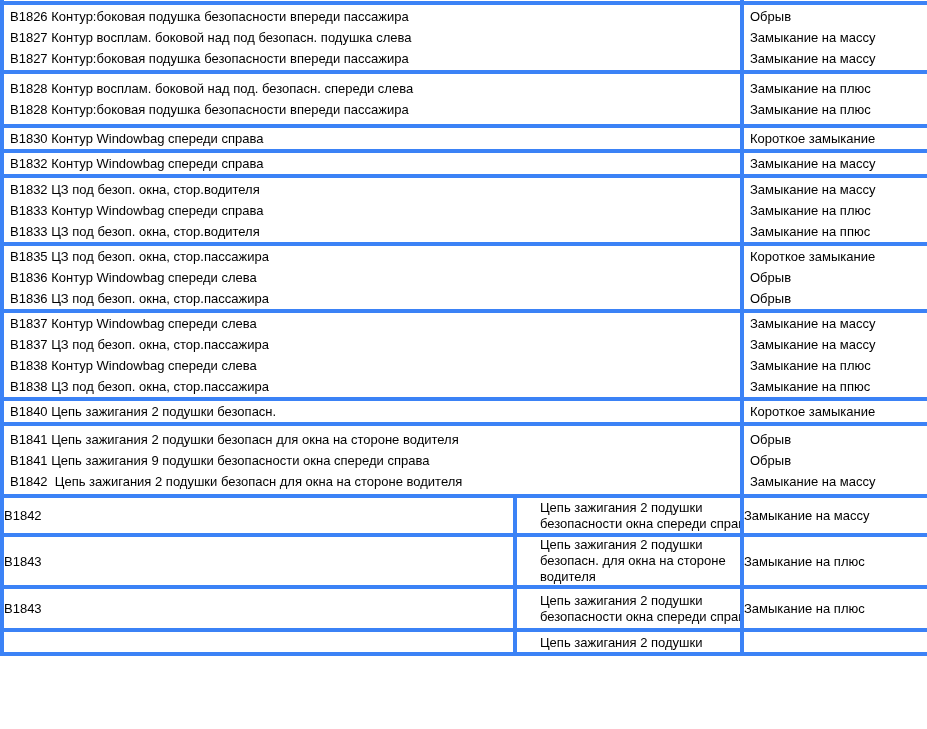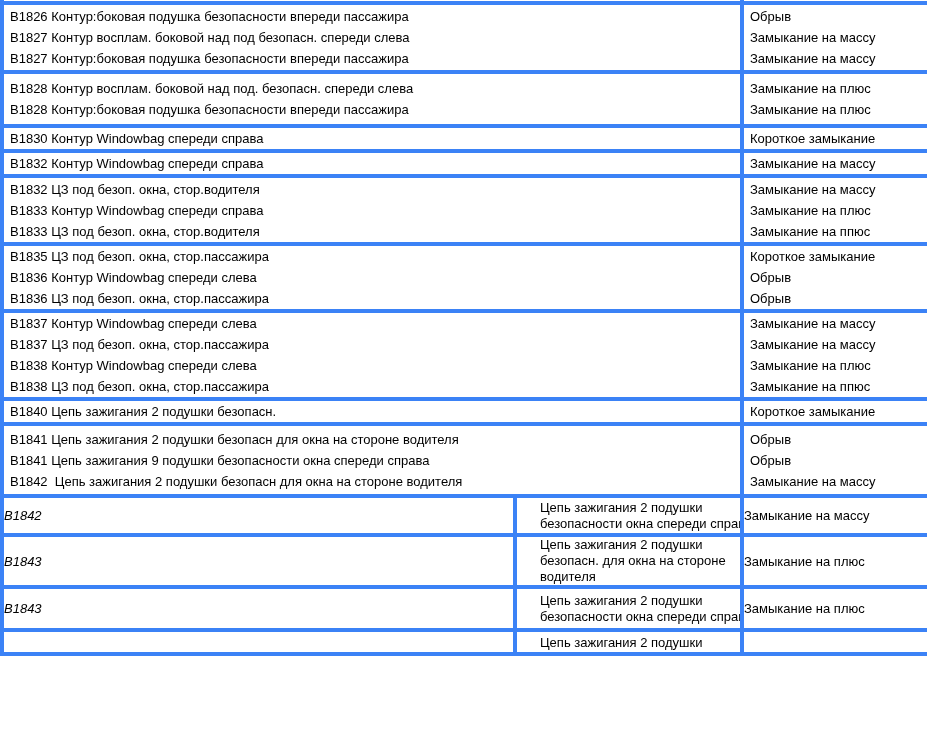--- a/index.html
+++ b/index.html
@@ -21,21 +21,21 @@
   col.c2 { width: 227px; }
   col.c3 { width: 187px; }
   .line {
     line-height: 21px; padding-left: 6px;
     white-space: pre; overflow: hidden;
   }
   td.m .wline {
     line-height: 16px; padding-left: 23px;
     white-space: pre; overflow: hidden;
   }
-  td.c { padding-left: 6px; font-style: italic; }
+  td.c { padding-left: 6px; }
   td.fs { padding-left: 6px; }
   tr.partial td { border-top: none; }
   tr.cutrow td { vertical-align: top; }
   tr.cutrow td.m { padding-top: 3px; }
 </style>
 </head>
 <body>
 
 <div class="viewport">
   <table class="dtc">
@@ -47,21 +47,21 @@
 
     <tbody>
         <tr class="partial" style="height:5px">
       <td colspan="2"></td>
       <td></td>
     </tr>
 
     <tr style="height:69px">
       <td class="d" colspan="2">
         <div class="line">B1826 Контур:боковая подушка безопасности впереди пассажира</div>
-        <div class="line">B1827 Контур восплам. боковой над под безопасн. спереди слева</div>
+        <div class="line">B1827 Контур восплам. боковой над под безопасн. подушка слева</div>
         <div class="line">B1827 Контур:боковая подушка безопасности впереди пассажира</div>
       </td>
       <td class="f">
         <div class="line">Обрыв</div>
         <div class="line">Замыкание на массу</div>
         <div class="line">Замыкание на массу</div>
       </td>
     </tr>
 
     <tr style="height:54px">

